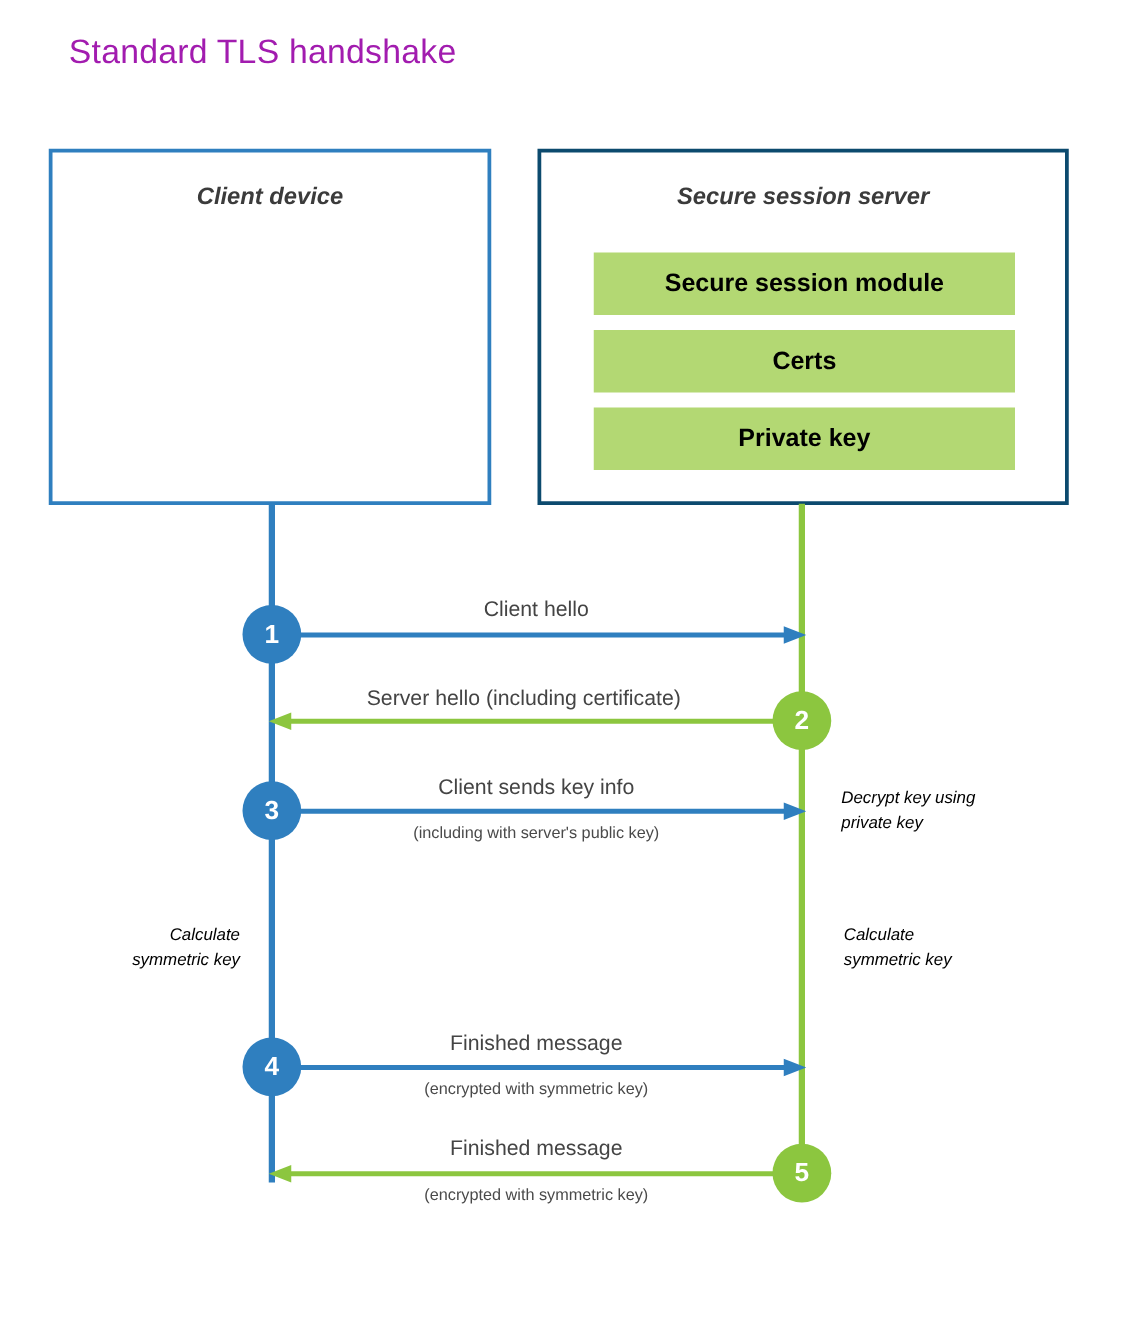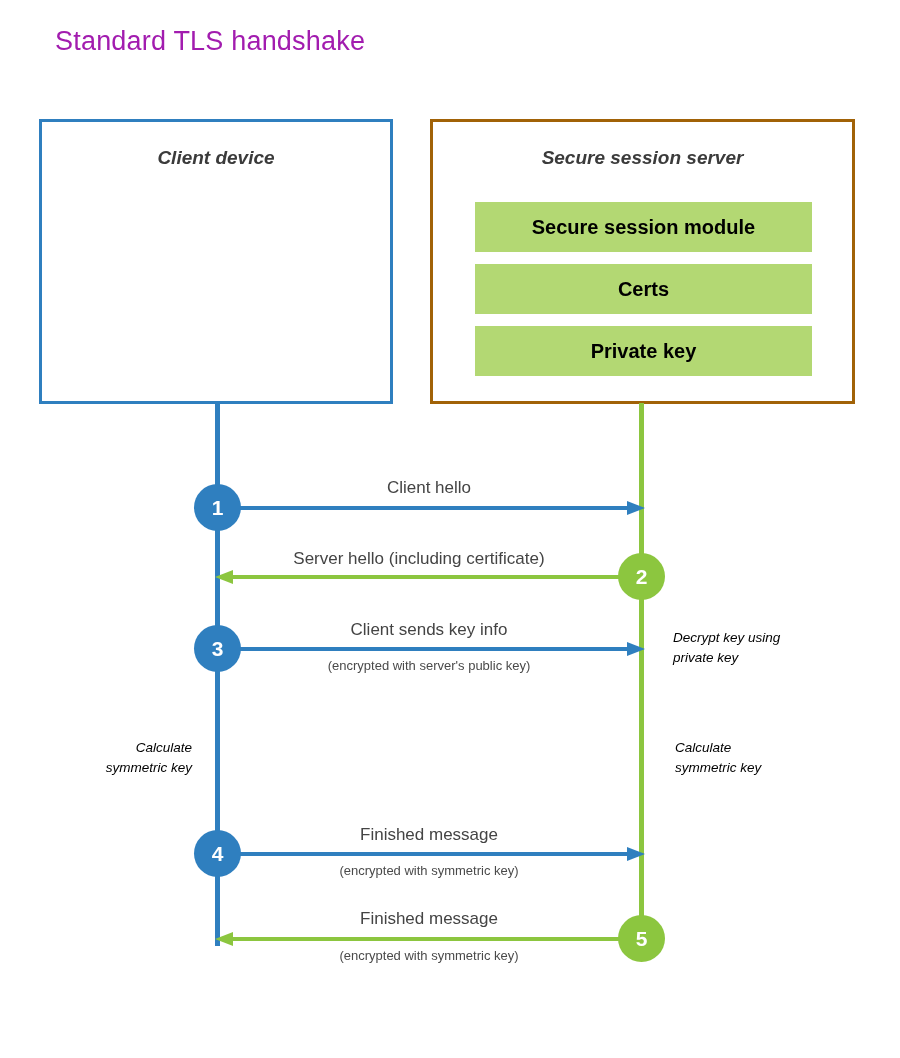--- a/index.html
+++ b/index.html
@@ -44,21 +44,21 @@
     top: 119px;
     width: 354px;
     height: 285px;
     border: 3px solid #2f7fbf;
   }
   .party-box.server {
     left: 430px;
     top: 119px;
     width: 425px;
     height: 285px;
-    border: 3px solid #a16207;
+    border: 3px solid #0c4a6e;
   }
   .party-title {
     position: absolute;
     left: 0;
     right: 0;
     top: 25px;
     text-align: center;
     font-size: 19px;
     font-weight: 700;
     color: #3b3b3b;
@@ -224,21 +224,21 @@
     <span>2</span>
   </div>
 
   <div class="msg-label" style="left:217px; top:620px; width:424px;">Client sends key info</div>
   <div class="msg-arrow" style="left:217px; top:641px; width:428px;">
     <svg width="428" height="16" viewBox="0 0 428 16">
       <line x1="0" y1="8" x2="414" y2="8" stroke="#2f7fbf" stroke-width="4"></line>
       <polygon points="428,8 410,1 410,15" fill="#2f7fbf"></polygon>
     </svg>
   </div>
-  <div class="msg-sublabel" style="left:217px; top:658px; width:424px;">(encrypted with server's public key)</div>
+  <div class="msg-sublabel" style="left:217px; top:658px; width:424px;">(including with server's public key)</div>
   <div class="step-circle blue" style="left:194px; top:625px;">
     <span>3</span>
   </div>
   <div class="annotation right-side" style="left:673px; top:628px; width:190px;">Decrypt key using
 private key</div>
 
   <div class="annotation left-side" style="left:20px; top:738px; width:172px;">Calculate
 symmetric key</div>
   <div class="annotation right-side" style="left:675px; top:738px; width:190px;">Calculate
 symmetric key</div>

